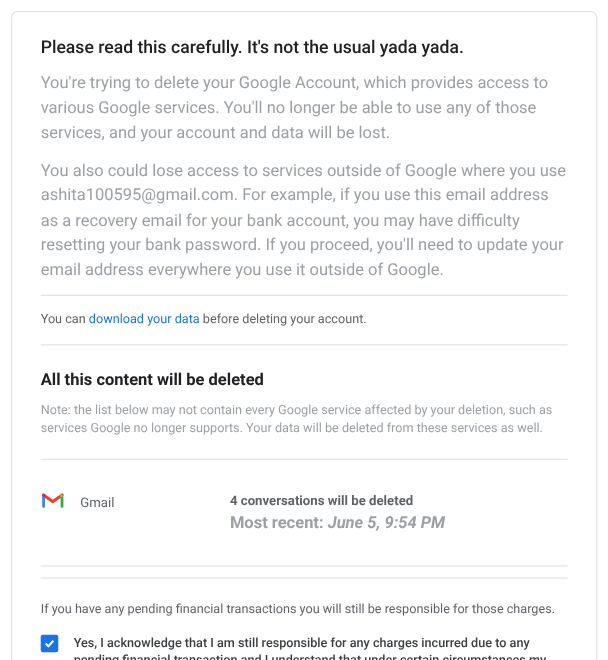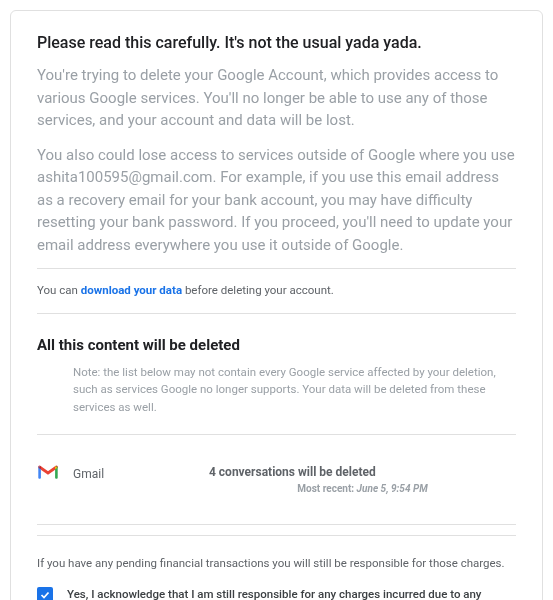--- a/index.html
+++ b/index.html
@@ -32,50 +32,49 @@
   .divider {
     border: none;
     border-top: 1px solid #e0e0e0;
     margin: 10px 0;
   }
   .download-row {
     font-size: 11.5px;
     color: #5f6368;
     padding: 4px 0 6px 0;
   }
-  .download-row a { color: #1a73e8; text-decoration: none; font-weight: bold; }
+  .download-row a { color: #1a73e8; text-decoration: none; }
   h2.section {
     font-size: 15px;
     font-weight: 700;
     color: #202124;
     margin: 22px 0 10px 0;
   }
   .note {
     font-size: 11.5px;
     line-height: 1.5;
     color: #9aa0a6;
     margin-bottom: 18px;
-    margin-left: 36px;
   }
   .svc-row {
     display: flex;
     align-items: flex-start;
     padding: 20px 0;
   }
   .svc-icon { width: 22px; flex: 0 0 22px; display:flex; align-items:center; justify-content:center; }
   .svc-name {
     flex: 0 0 150px;
     font-size: 12px;
     color: #5f6368;
     padding-left: 14px;
     padding-top: 2px;
   }
   .svc-body { flex: 1; font-weight: bold; }
   .svc-line1 { font-size: 12px; color: #5f6368; margin-bottom: 4px; }
-  .svc-line2 { font-size: 10px; color: #9aa0a6; text-align: center; }
+  .svc-line2 { font-size: 15px; color: #9aa0a6; }
   .svc-line2 .date { font-style: italic; }
   .financial {
     font-size: 11.5px;
     color: #5f6368;
     margin: 20px 0 16px 0;
   }
   .check-row {
     display: flex;
     align-items: flex-start;
     margin-bottom: 14px;

